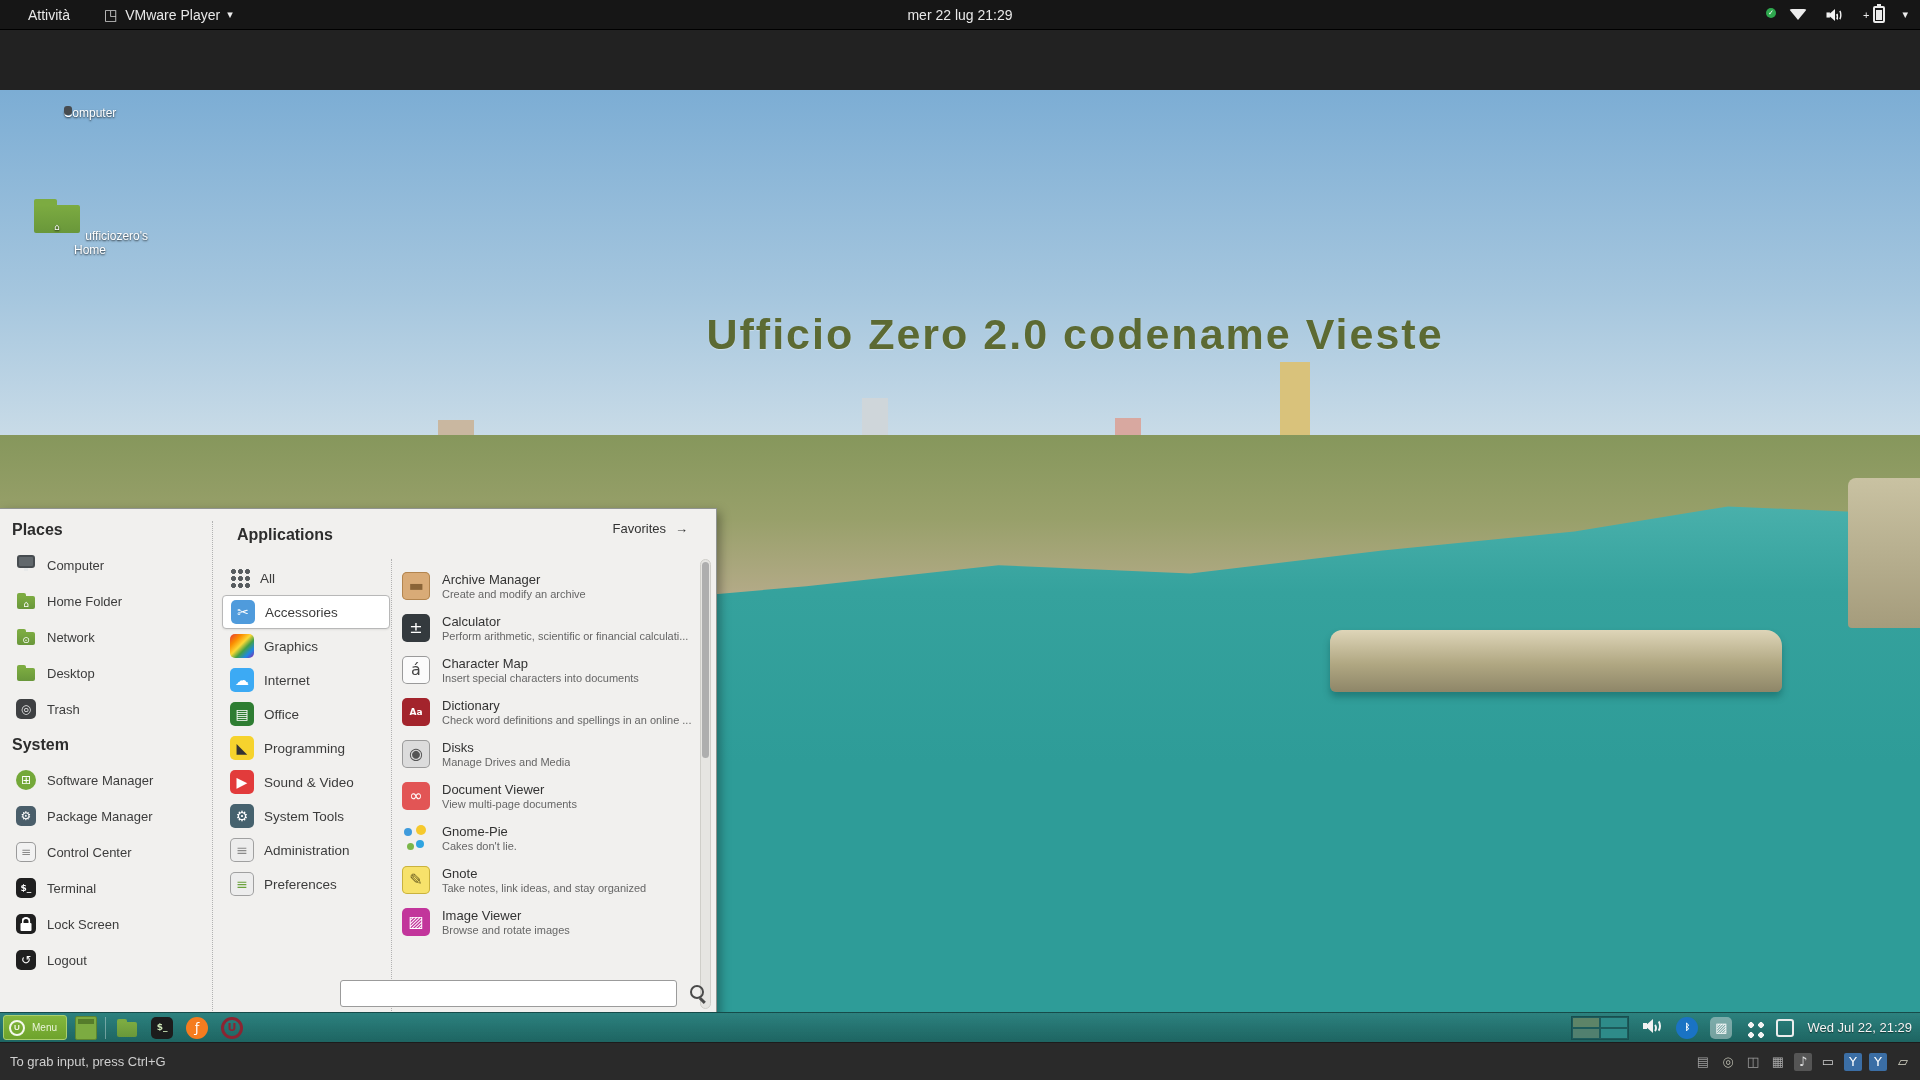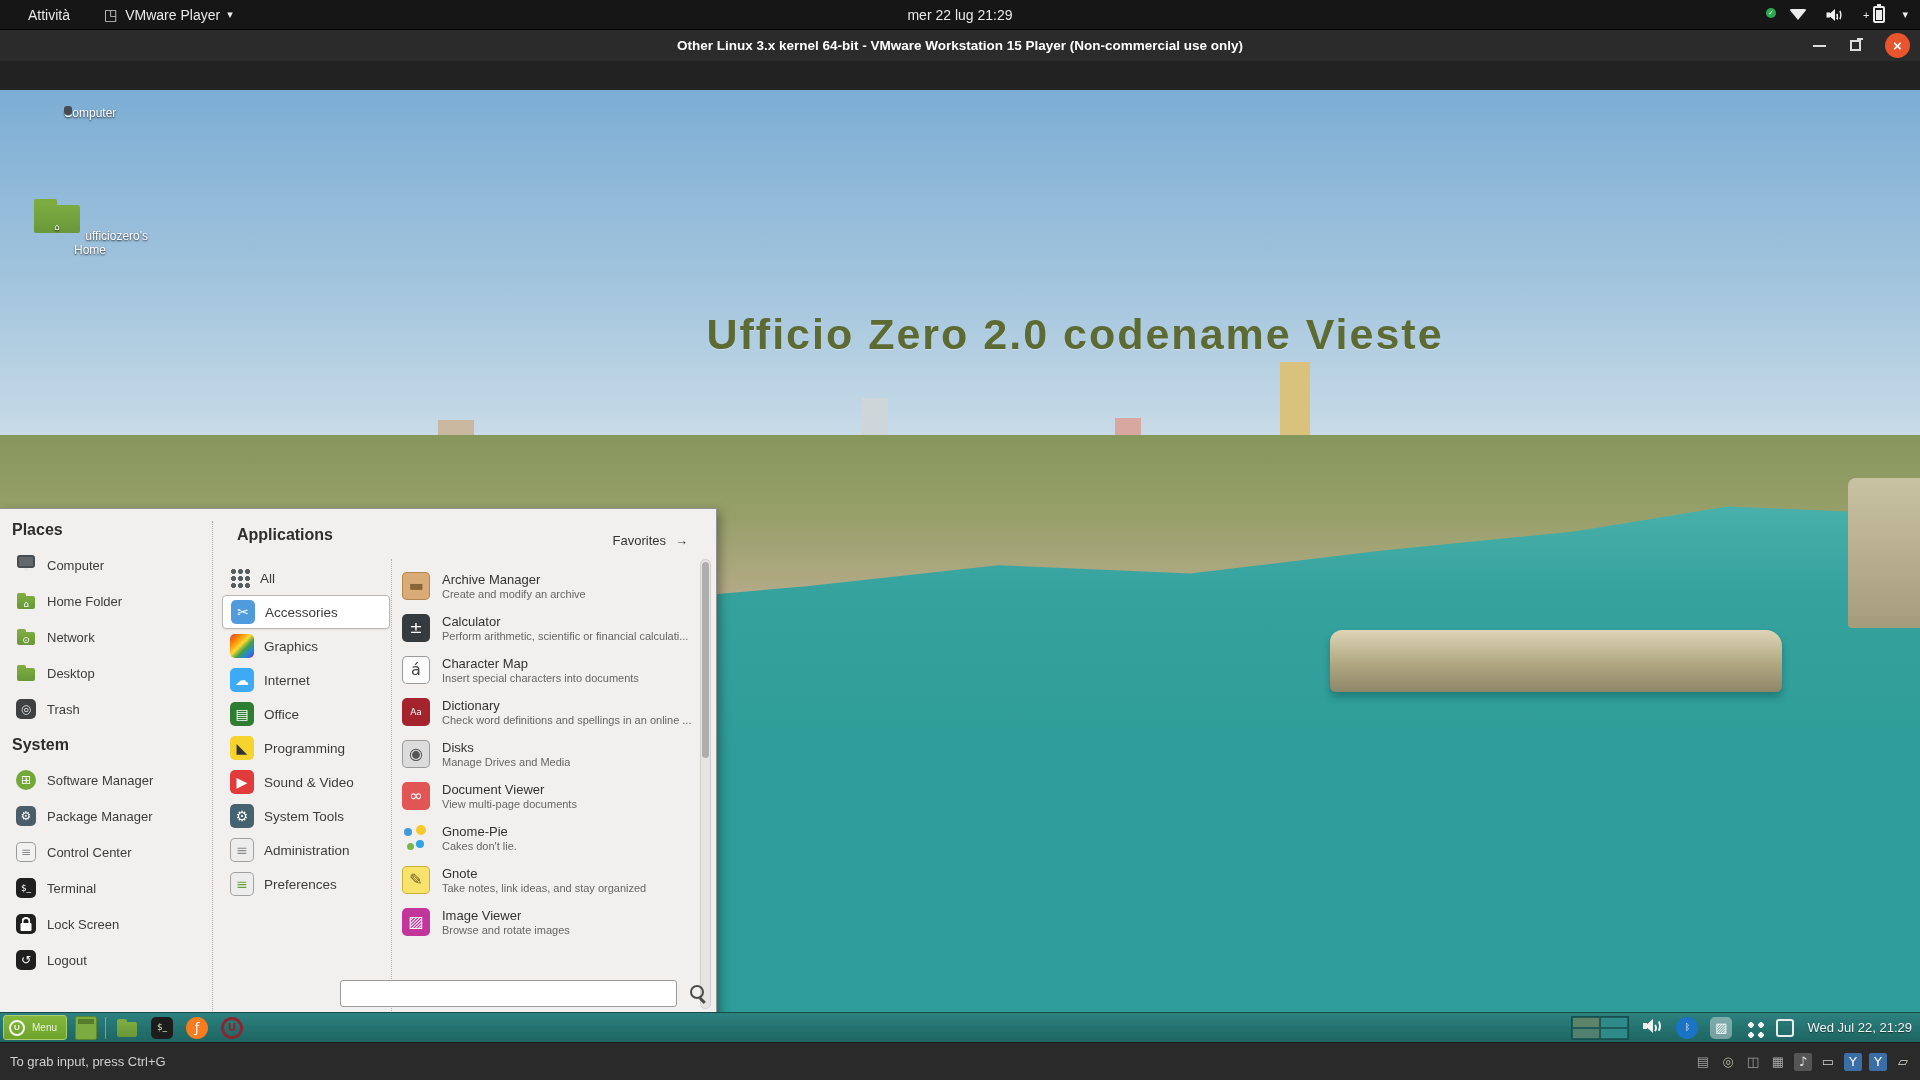--- a/index.html
+++ b/index.html
@@ -84,21 +84,21 @@
   .mscr{position:absolute;left:4%;top:2%;right:4%;height:62%;background:#62686c;
     border:4px solid #474c50;border-radius:3px;}
   .mstand{position:absolute;left:40%;width:20%;top:66%;height:16%;background:#e8eaea;}
   .mbase{position:absolute;left:28%;right:28%;top:83%;height:9%;background:#dfe2e2;border-radius:1px;}
   .di-folder{width:50px;height:42px;}
 
   
   .ic{position:relative;display:inline-flex;align-items:center;justify-content:center;flex:none;
     font-family:"DejaVu Sans",sans-serif;line-height:1;}
   .ic-glyphbox{border-radius:5px;}
-  .small-glyph{font-size:9px !important;font-weight:normal;}
+  .small-glyph{font-size:9px !important;font-weight:bold;}
   .mi20{width:20px;height:20px;font-size:12px;}
   .mi22{width:22px;height:22px;font-size:13px;}
   .mi24{width:24px;height:24px;font-size:14px;}
   .mi28{width:28px;height:28px;font-size:16px;}
   .ic-folder .ftab{position:absolute;left:4%;top:12%;width:46%;height:22%;background:var(--fc,#7cab41);border-radius:2px 2px 0 0;}
   .ic-folder .fbody{position:absolute;left:4%;right:4%;top:27%;bottom:8%;
     background:linear-gradient(180deg,var(--fc,#7cab41),#69973a);border-radius:2px;}
   .ic-folder .femb{position:absolute;left:0;right:0;bottom:10%;text-align:center;font-size:9px;color:#fff;z-index:2;}
   .ic-monitor .mscr{border-width:2px;}
   .ic-lock{background:#1f1f1f;border-radius:5px;}
@@ -120,21 +120,21 @@
   .ic-ring{border:3px solid currentColor;border-radius:50%;font-weight:bold;}
 
   
   .menu-panel{position:absolute;left:0;top:418px;width:717px;height:620px;background:#f1f0ee;
     border:1px solid #8f938f;border-left:none;box-shadow:3px 4px 10px rgba(0,0,0,.35);
     color:#3c3c3c;font-size:13px;z-index:20;}
   .menu-h{position:absolute;font-size:16px;font-weight:bold;color:#2d2d2d;}
   #places-heading{left:12px;top:12px;}
   #system-heading{left:12px;top:227px;}
   #apps-heading{left:237px;top:17px;}
-  .fav-btn{position:absolute;right:28px;top:24px;display:flex;align-items:flex-start;gap:9px;
+  .fav-btn{position:absolute;right:28px;top:12px;display:flex;align-items:flex-start;gap:9px;
     font-size:13px;color:#333;cursor:default;}
   .sep-dot{position:absolute;top:12px;bottom:14px;border-left:1px dotted #b2b2b2;}
   #sep1{left:212px;}
   #sep2{left:391px;top:50px;bottom:10px;}
   .side-rows{position:absolute;left:8px;width:196px;}
   #places-list{top:38px;}
   #system-list{top:253px;}
   .side-row{height:36px;display:flex;align-items:center;gap:11px;padding-left:8px;border-radius:3px;cursor:default;}
   #cat-list{position:absolute;left:222px;top:52px;width:168px;}
   .cat-row{height:34px;display:flex;align-items:center;gap:10px;padding:0 8px;border-radius:4px;
@@ -211,28 +211,20 @@
       <span class="ic-wifi"></span>
       <span class="ic-speaker host-sized">
         <span class="spk-b"></span><span class="spk-w"></span>
       </span>
       <span class="charge-plus">+</span>
       <span class="ic-battery"></span>
       <span class="chev">▾</span>
     </div>
   </div>
 
-  <div class="vm-titlebar">
-    <div class="tb-title">Other Linux 3.x kernel 64-bit - VMware Workstation 15 Player (Non-commercial use only)</div>
-    <div class="tb-controls">
-      <span class="btn-min"></span>
-      <span class="btn-restore"></span>
-      <span class="btn-close">×</span>
-    </div>
-  </div>
 
 
   <div class="vm-desktop">
     <div class="sky"></div>
     <div class="city"></div>
     <div class="bld" style="left:1280px;top:272px;width:30px;height:98px;background:#d9c27b;"></div>
     <div class="bld" style="left:1115px;top:328px;width:26px;height:42px;background:#d8a8a0;"></div>
     <div class="bld" style="left:862px;top:308px;width:26px;height:62px;background:#cfd6da;"></div>
     <div class="bld" style="left:438px;top:330px;width:36px;height:40px;background:#c9b7a0;"></div>
     <div class="sea"></div>

